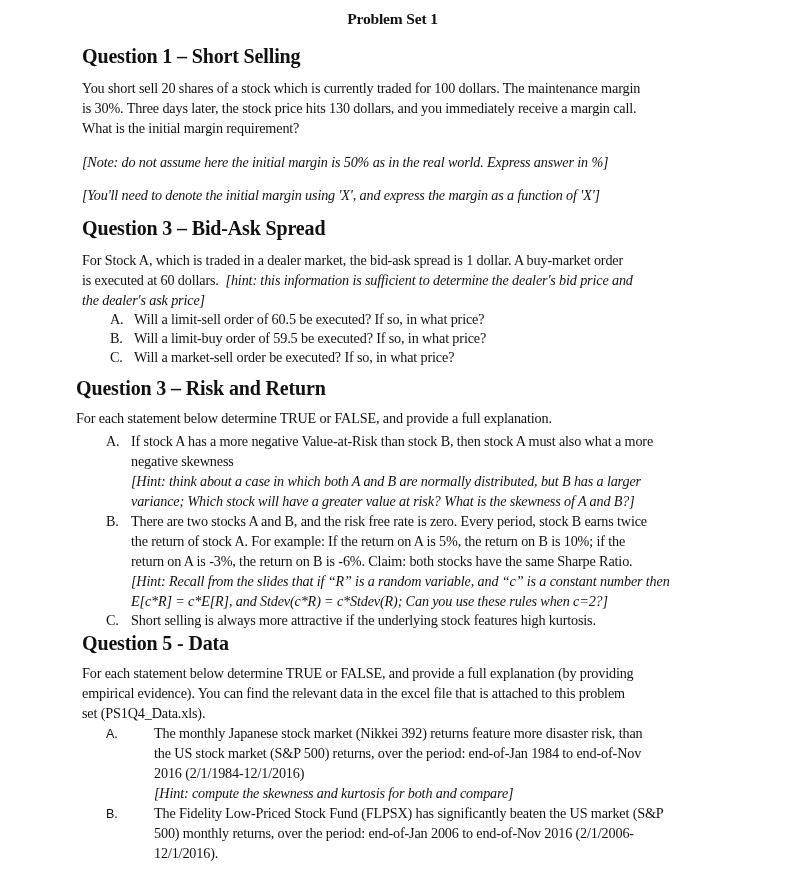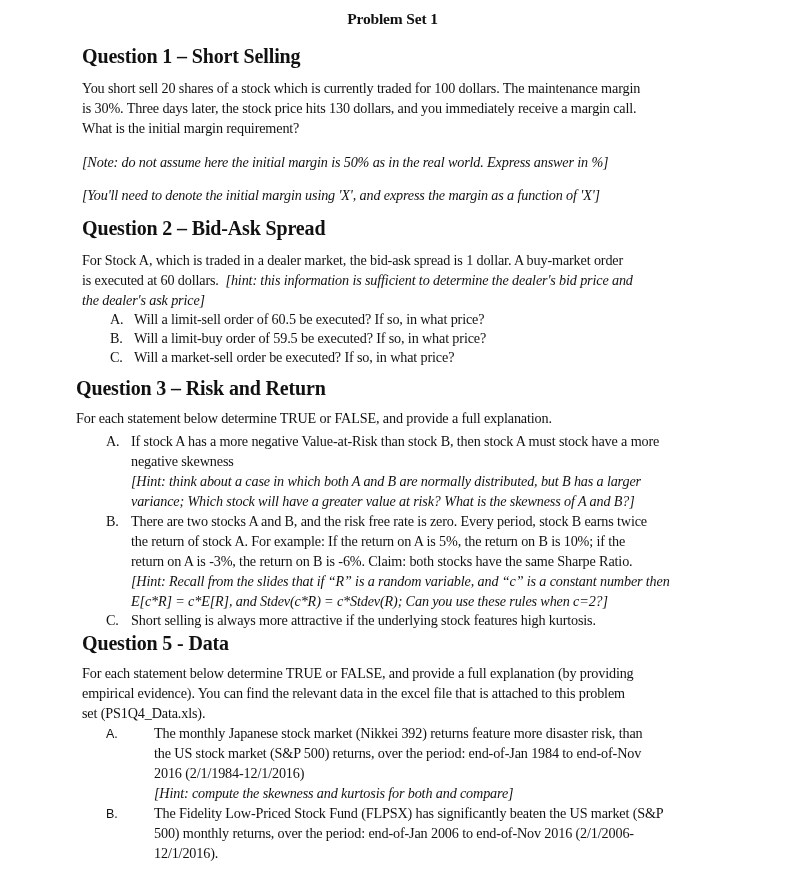--- a/index.html
+++ b/index.html
@@ -40,40 +40,40 @@
 
   <div class="abs title">Problem Set 1</div>
 
   <div class="abs heading" style="left:82px; top:45px;">Question 1 – Short Selling</div>
   <div class="abs line" style="left:82px; top:80px;">You short sell 20 shares of a stock which is currently traded for 100 dollars. The maintenance margin</div>
   <div class="abs line" style="left:82px; top:100px;">is 30%. Three days later, the stock price hits 130 dollars, and you immediately receive a margin call.</div>
   <div class="abs line" style="left:82px; top:120px;">What is the initial margin requirement?</div>
   <div class="abs line italic" style="left:82px; top:154px;">[Note: do not assume here the initial margin is 50% as in the real world. Express answer in %]</div>
   <div class="abs line italic" style="left:82px; top:187px;font-style:italic;">[You'll need to denote the initial margin using 'X', and express the margin as a function of 'X']</div>
 
-  <div class="abs heading" style="left:82px; top:217px;">Question 2 – Bid-Ask Spread</div>
+  <div class="abs heading" style="left:82px; top:217px;">Question 3 – Bid-Ask Spread</div>
   <div class="abs line" style="left:82px; top:252px;">For Stock A, which is traded in a dealer market, the bid-ask spread is 1 dollar.  A buy-market order</div>
   <div class="abs line" style="left:82px; top:272px;"><span style="white-space:pre;">is executed at 60 dollars.  </span><span class="italic">[hint: this information is sufficient to determine the dealer's bid price and</span></div>
   <div class="abs line italic" style="left:82px; top:292px;">the dealer's ask price]</div>
 
   <div class="abs line" style="left:110px; top:311px;">
     <span class="marker" style="width:24px;">A.</span><span>Will a limit-sell order of 60.5 be executed? If so, in what price?</span>
   </div>
   <div class="abs line" style="left:110px; top:330px;">
     <span class="marker" style="width:24px;">B.</span><span>Will a limit-buy order of 59.5 be executed? If so, in what price?</span>
   </div>
   <div class="abs line" style="left:110px; top:349px;">
     <span class="marker" style="width:24px;">C.</span><span>Will a market-sell order be executed? If so, in what price?</span>
   </div>
 
   <div class="abs heading" style="left:76px; top:377px;">Question 3 – Risk and Return</div>
   <div class="abs line" style="left:76px; top:410px;">For each statement below determine TRUE or FALSE, and provide a full explanation.</div>
 
   <div class="abs line" style="left:106px; top:433px;">A.</div>
-  <div class="abs line" style="left:131px; top:433px;">If stock A has a more negative Value-at-Risk than stock B, then stock A must stock have a more</div>
+  <div class="abs line" style="left:131px; top:433px;">If stock A has a more negative Value-at-Risk than stock B, then stock A must also what a more</div>
   <div class="abs line" style="left:131px; top:453px;">negative skewness</div>
   <div class="abs line italic" style="left:131px; top:473px;">[Hint: think about a case in which both A and B are normally distributed, but B has a larger</div>
   <div class="abs line italic" style="left:131px; top:493px;">variance; Which stock will have a greater value at risk? What is the skewness of A and B?]</div>
 
   <div class="abs line" style="left:106px; top:513px;">B.</div>
   <div class="abs line" style="left:131px; top:513px;">There are two stocks A and B, and the risk free rate is zero. Every period, stock B earns twice</div>
   <div class="abs line" style="left:131px; top:533px;">the return of stock A. For example: If the return on A is 5%, the return on B is 10%; if the</div>
   <div class="abs line" style="left:131px; top:553px;">return on A is -3%, the return on B is -6%. Claim: both stocks have the same Sharpe Ratio.</div>
   <div class="abs line italic" style="left:131px; top:573px;">[Hint: Recall from the slides that if “R” is a random variable, and “c” is a constant number then</div>
   <div class="abs line italic" style="left:131px; top:593px;">E[c*R] = c*E[R], and Stdev(c*R) = c*Stdev(R); Can you use these rules when c=2?]</div>

